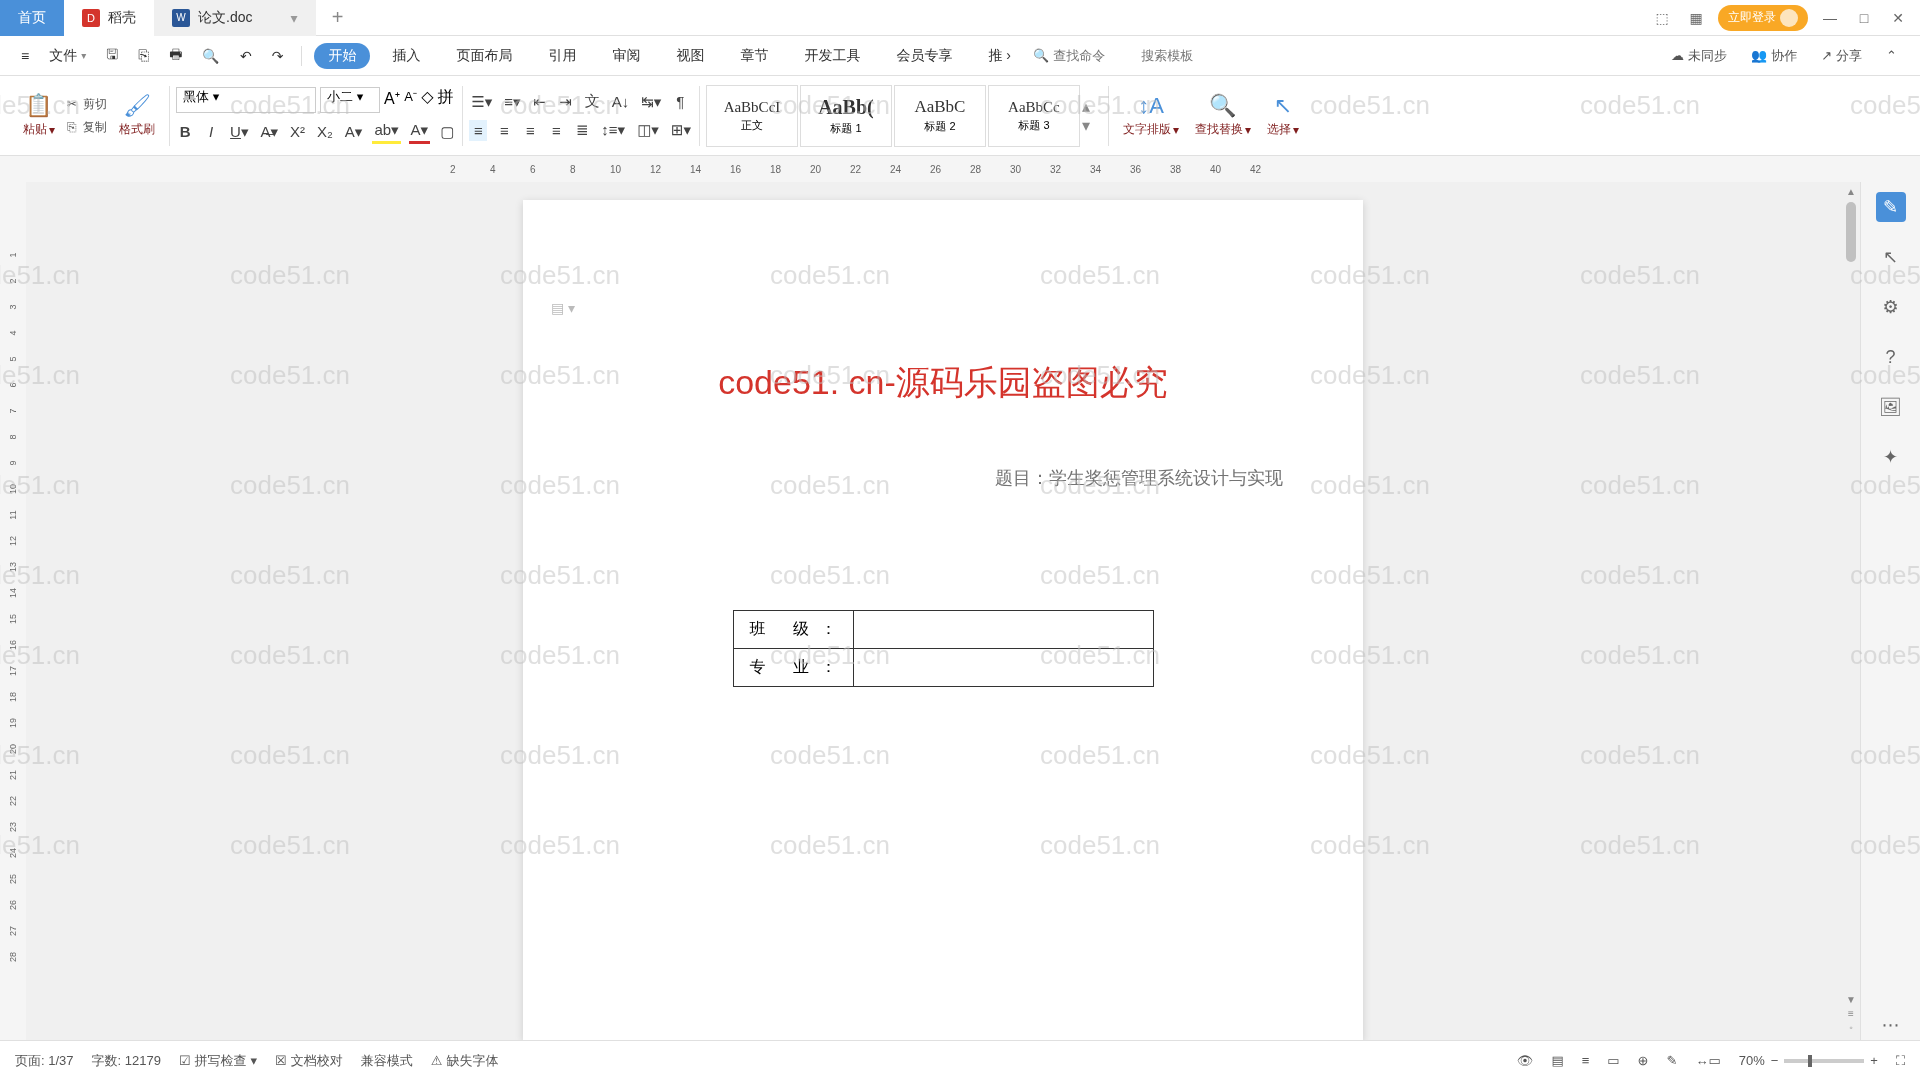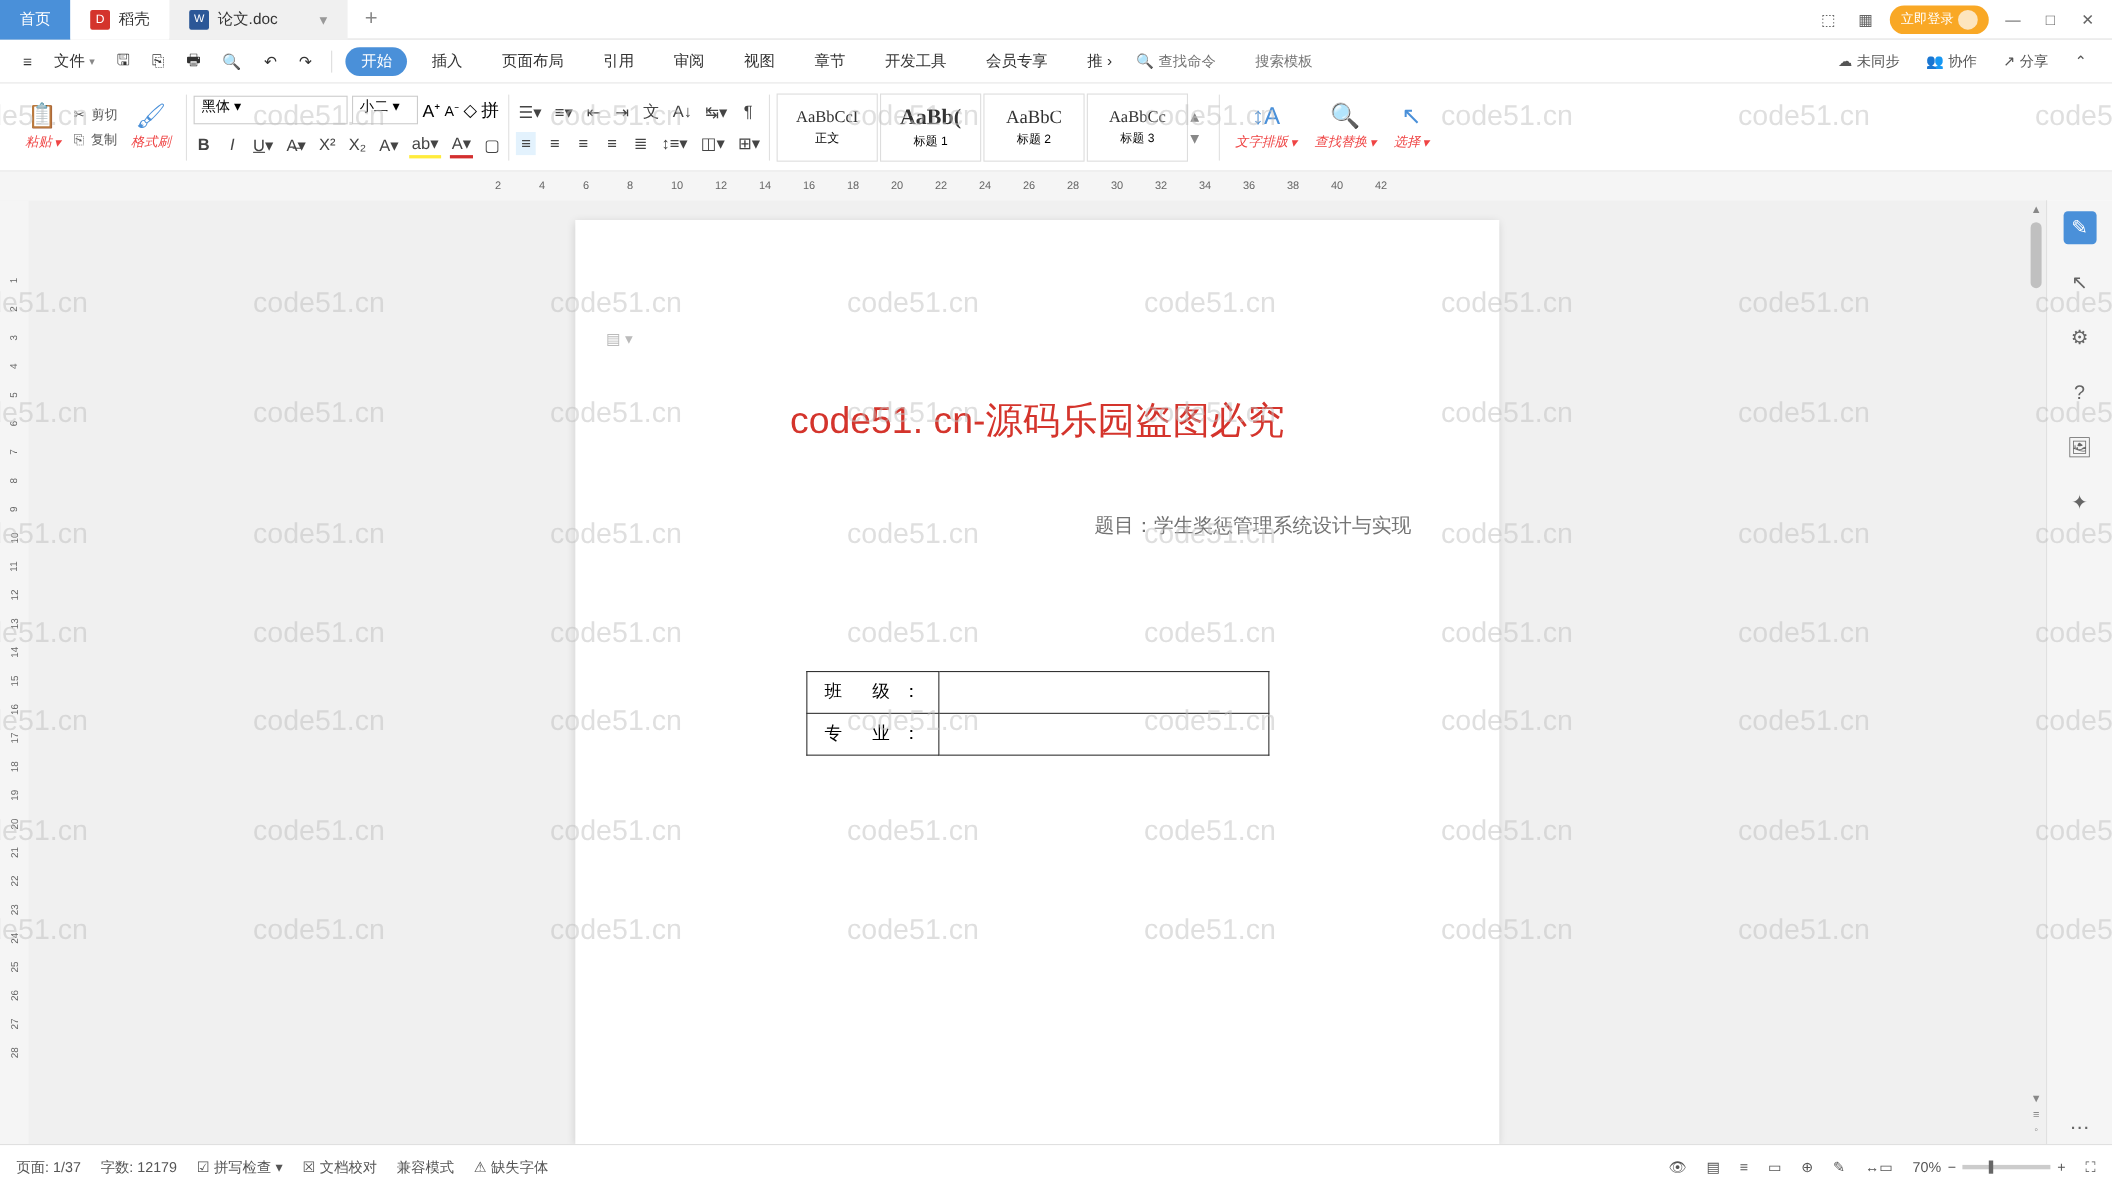--- a/index.html
+++ b/index.html
@@ -25,25 +25,25 @@
 .menubar .tabbtn { padding:6px 14px; cursor:pointer; font-size:14px; }
 .menubar .tabbtn.active { background:#4a90d9; color:#fff; border-radius:14px; padding:4px 14px; }
 .menubar .spacer { flex:1; }
 .menubar .search { display:flex; align-items:center; gap:4px; color:#999; font-size:13px; }
 .menubar .search input { border:none; outline:none; width:80px; font-size:13px; }
 .menubar .rbtn { display:flex; align-items:center; gap:4px; font-size:13px; color:#555; cursor:pointer; padding:0 8px; }
 
 .toolbar { height:80px; display:flex; align-items:center; padding:0 15px; border-bottom:1px solid #e0e0e0; background:#fff; }
 .tool-group { display:flex; flex-direction:column; align-items:center; padding:0 8px; height:70px; justify-content:center; gap:2px; }
 .tool-group .big-ico { font-size:22px; color:#4a90d9; }
-.tool-group .lbl { font-size:12px; color:#ef4444; display:flex; align-items:center; gap:2px;font-style:italic; }
+.tool-group .lbl { font-size:12px; color:#7f1d1d; display:flex; align-items:center; gap:2px; }
 .vsep { width:1px; height:60px; background:#e0e0e0; margin:0 6px; }
 .mini-col { display:flex; flex-direction:column; gap:6px; padding:0 4px; font-size:12px; color:#555; }
 .mini-col .r { display:flex; align-items:center; gap:6px; cursor:pointer; }
-.font-row { display:flex; align-items:center; gap:4px; }
+.font-row { display:flex; align-items:flex-start; gap:4px; }
 .font-row select,.font-row .sel { border:1px solid #ccc; height:26px; padding:0 6px; font-size:13px; background:#fff; }
 .font-row .fname { width:140px; }
 .font-row .fsize { width:60px; }
 .icon-row { display:flex; align-items:center; gap:8px; font-size:15px; color:#444; }
 .icon-row .ib { cursor:pointer; min-width:18px; text-align:center; padding:2px; }
 .styles { display:flex; align-items:center; gap:2px; }
 .style-box { width:92px; height:62px; border:1px solid #ddd; display:flex; flex-direction:column; align-items:center; justify-content:center; cursor:pointer; font-size:11px; }
 .style-box .pv { font-size:15px; color:#333; margin-bottom:2px; font-family:serif; }
 .style-drop { width:20px; height:62px; display:flex; flex-direction:column; justify-content:center; color:#888; cursor:pointer; }
 

